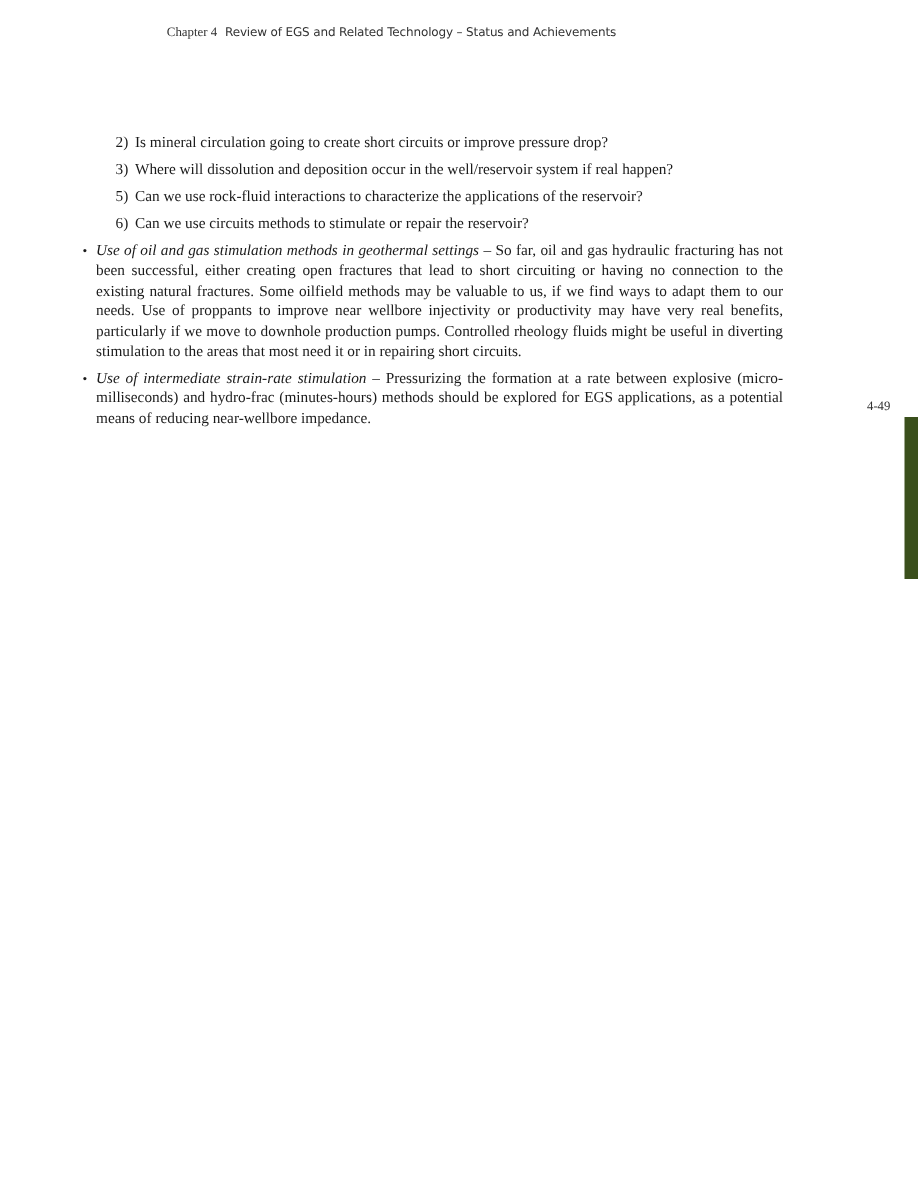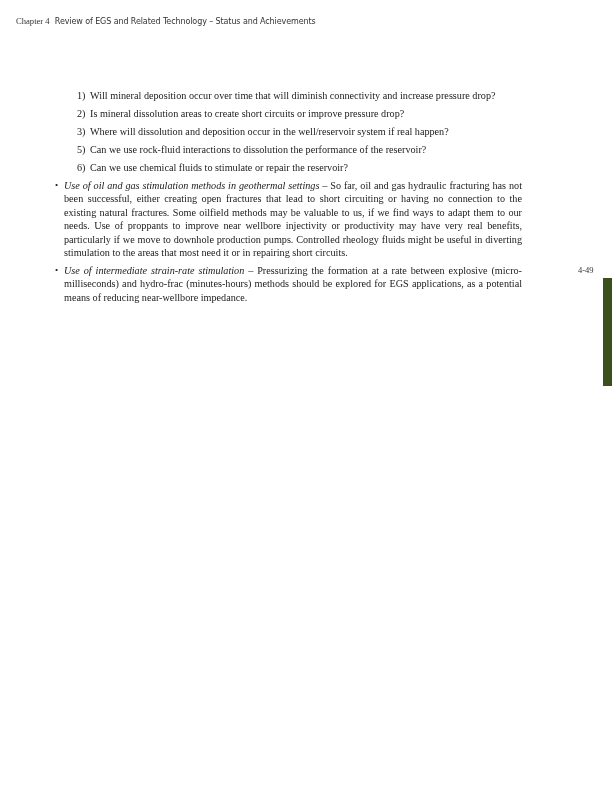--- a/index.html
+++ b/index.html
@@ -2,22 +2,22 @@
 <html><head>
   <meta charset="utf-8">
   <style>
     html, body { margin: 0; padding: 0; }
     body {
       width: 612px; height: 792px; position: relative; overflow: hidden;
       background: #ffffff; color: #1a1a1a;
       font-family: "Liberation Serif", "DejaVu Serif", serif;
     }
     .header {
-      position: absolute; top: 16px; left: 16px; width: 522px;
-      text-align: left; font-size: 8.6px; color: #333;
+      position: absolute; top: 16px; left: 0; width: 522px;
+      text-align: center; font-size: 8.6px; color: #333;
     }
     .header .chap { font-family: "Liberation Serif", serif; margin-right: 3px; }
     .header .title { font-family: "DejaVu Sans", sans-serif; font-size: 8px; letter-spacing: -0.1px; }
     .body {
       position: absolute; left: 64px; top: 89px; width: 458px;
       font-size: 10.2px; line-height: 13.4px;
     }
     .q {
       position: relative; padding-left: 13px; margin-bottom: 4.6px;
       text-align: justify; text-indent: -13px; margin-left: 13px;
@@ -41,25 +41,24 @@
   </style>
 </head>
 <body>
 
 <div class="header">
   <span class="chap">Chapter 4</span>
   <span class="title">Review of EGS and Related Technology – Status and Achievements</span>
 </div>
 
 <div class="body">
-  <div class="q"><span class="num">1)</span><span>Will mineral deposition occur over time that will diminish connectivity and increase pressure drop?</span></div>
-  <div class="q"><span class="num">2)</span><span>Is mineral dissolution areas to create short circuits or improve pressure drop?</span></div>
+  <div class="q"><span class="num">2)</span><span>Is mineral circulation going to create short circuits or improve pressure drop?</span></div>
   <div class="q"><span class="num">3)</span><span>Where will dissolution and deposition occur in the well/reservoir system if real happen?</span></div>
-  <div class="q"><span class="num">5)</span><span>Can we use rock-fluid interactions to dissolution the performance of the reservoir?</span></div>
-  <div class="q"><span class="num">6)</span><span>Can we use chemical fluids to stimulate or repair the reservoir?</span></div>
+  <div class="q"><span class="num">5)</span><span>Can we use rock-fluid interactions to characterize the applications of the reservoir?</span></div>
+  <div class="q"><span class="num">6)</span><span>Can we use circuits methods to stimulate or repair the reservoir?</span></div>
 
   <div class="b">
     <span class="dot">•</span><em>Use of oil and gas stimulation methods in geothermal settings</em><span> – So far, oil and gas hydraulic fracturing has not been successful, either creating open fractures that lead to short circuiting or having no connection to the existing natural fractures. Some oilfield methods may be valuable to us, if we find ways to adapt them to our needs. Use of proppants to improve near wellbore injectivity or productivity may have very real benefits, particularly if we move to downhole production pumps. Controlled rheology fluids might be useful in diverting stimulation to the areas that most need it or in repairing short circuits.</span>
   </div>
   <div class="b">
     <span class="dot">•</span><em>Use of intermediate strain-rate stimulation</em><span> – Pressurizing the formation at a rate between explosive (micro-milliseconds) and hydro-frac (minutes-hours) methods should be explored for EGS applications, as a potential means of reducing near-wellbore impedance.</span>
   </div>
 </div>
 
 <div class="page-num">4-49</div>

